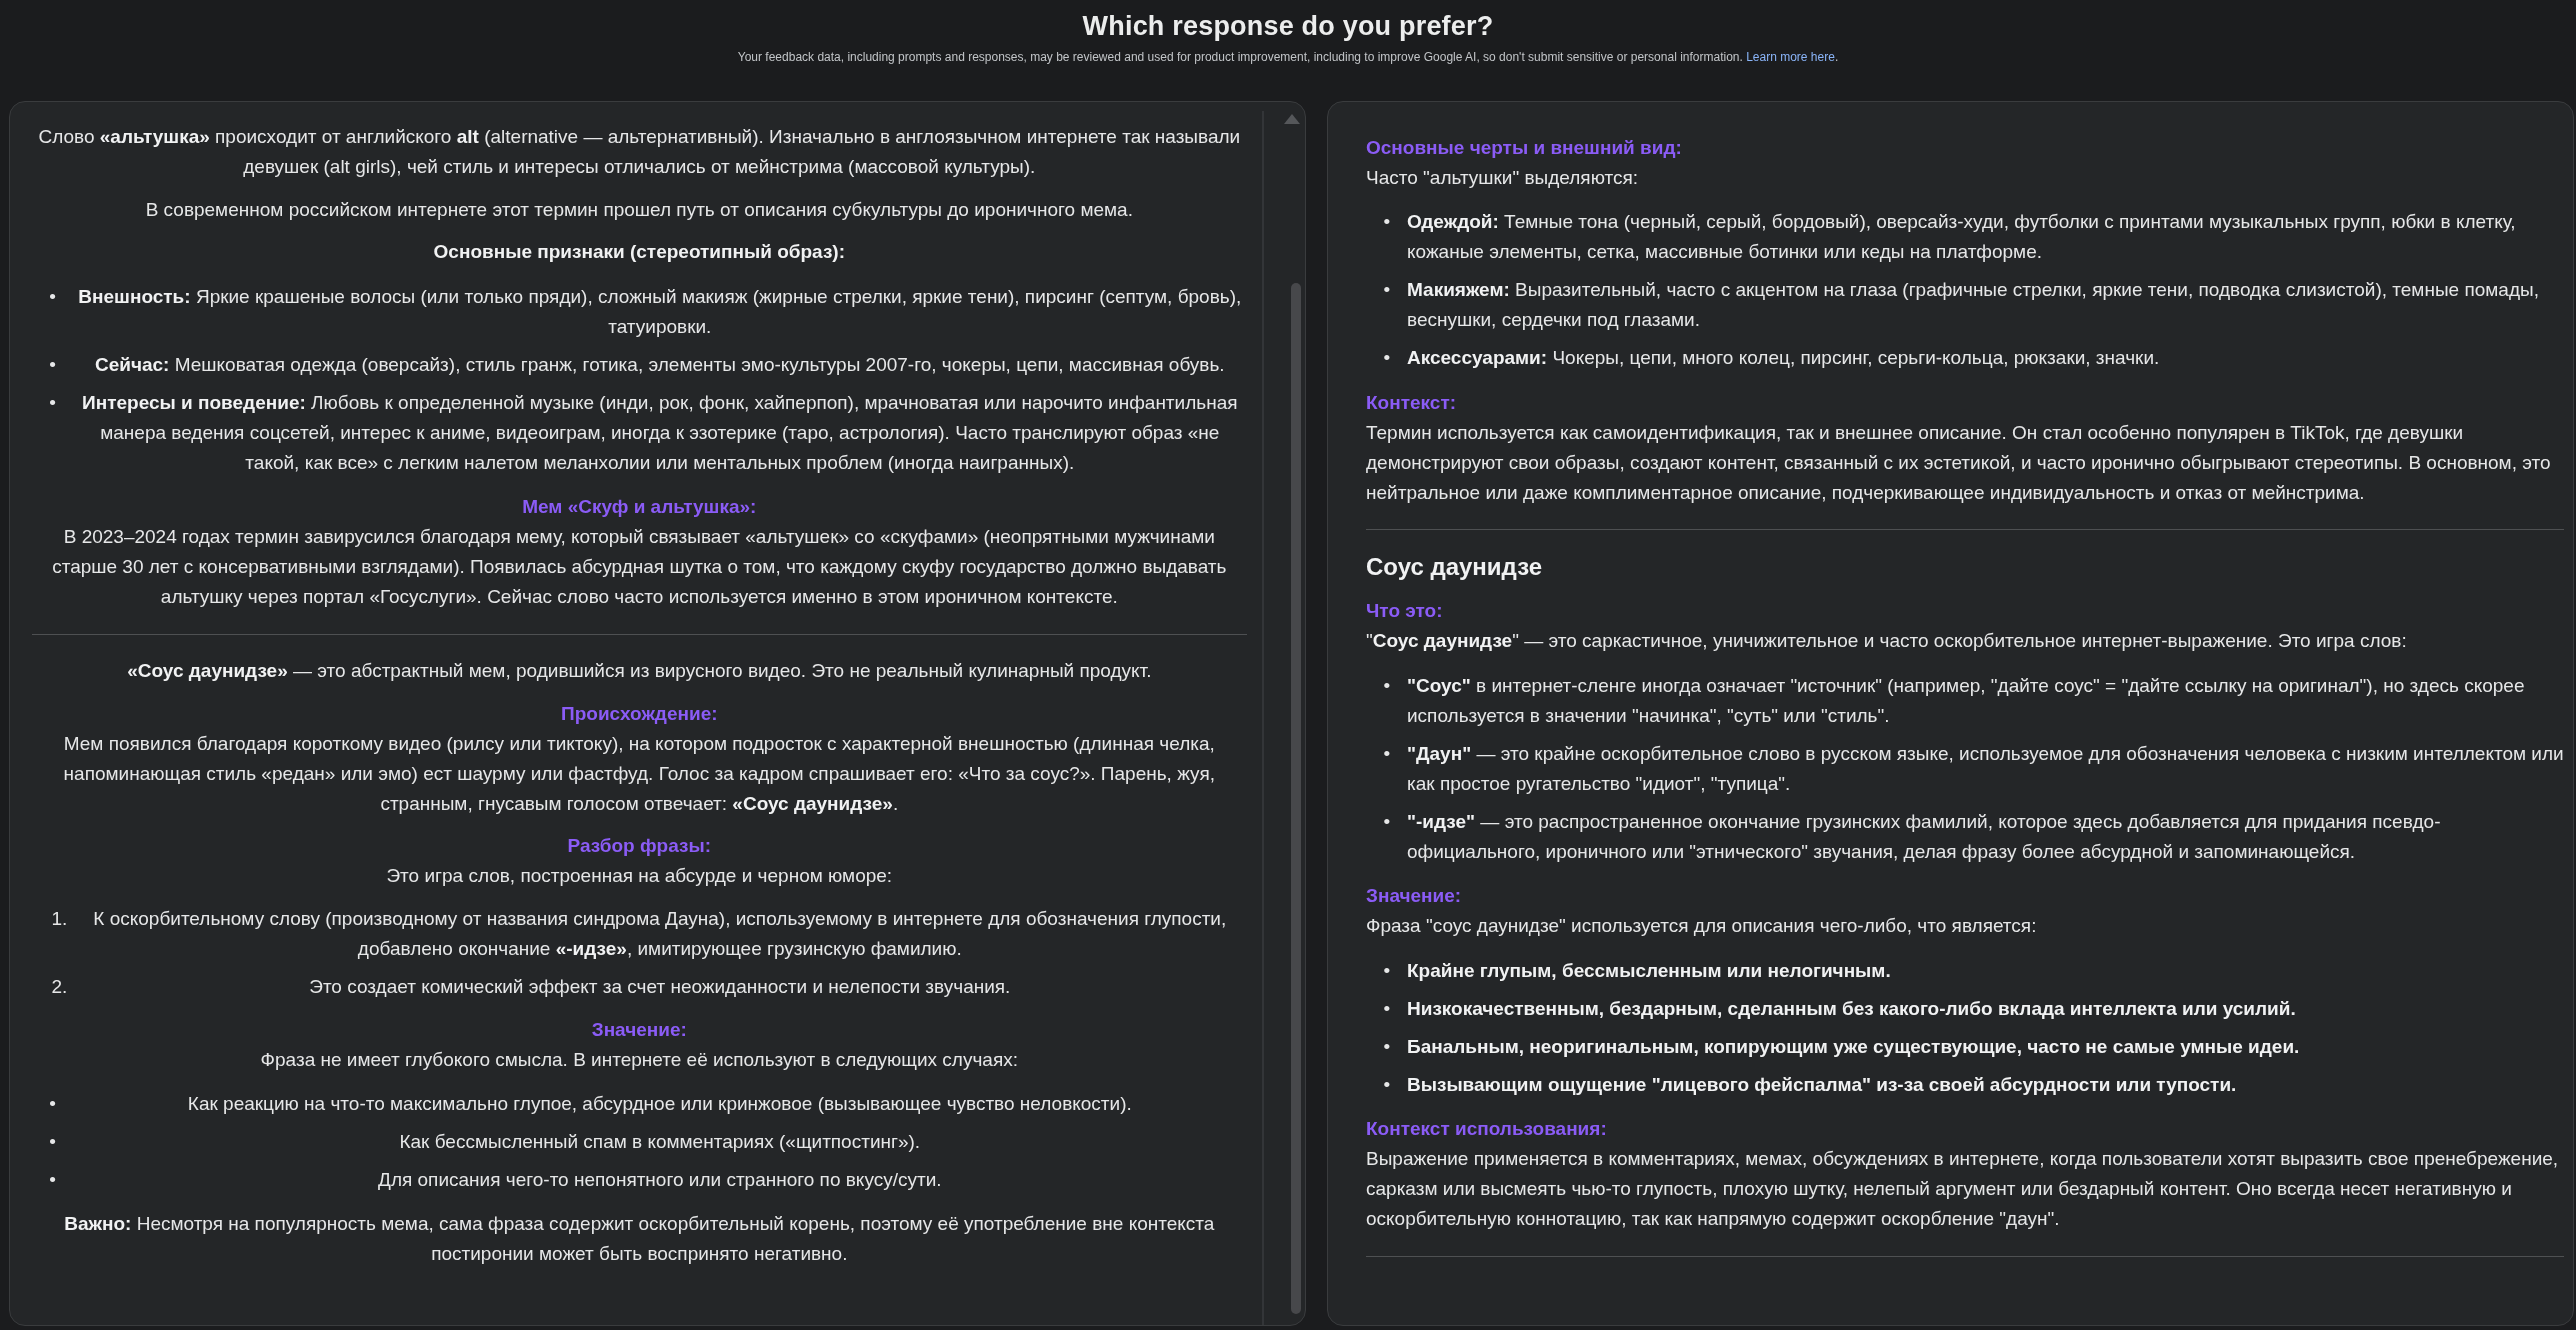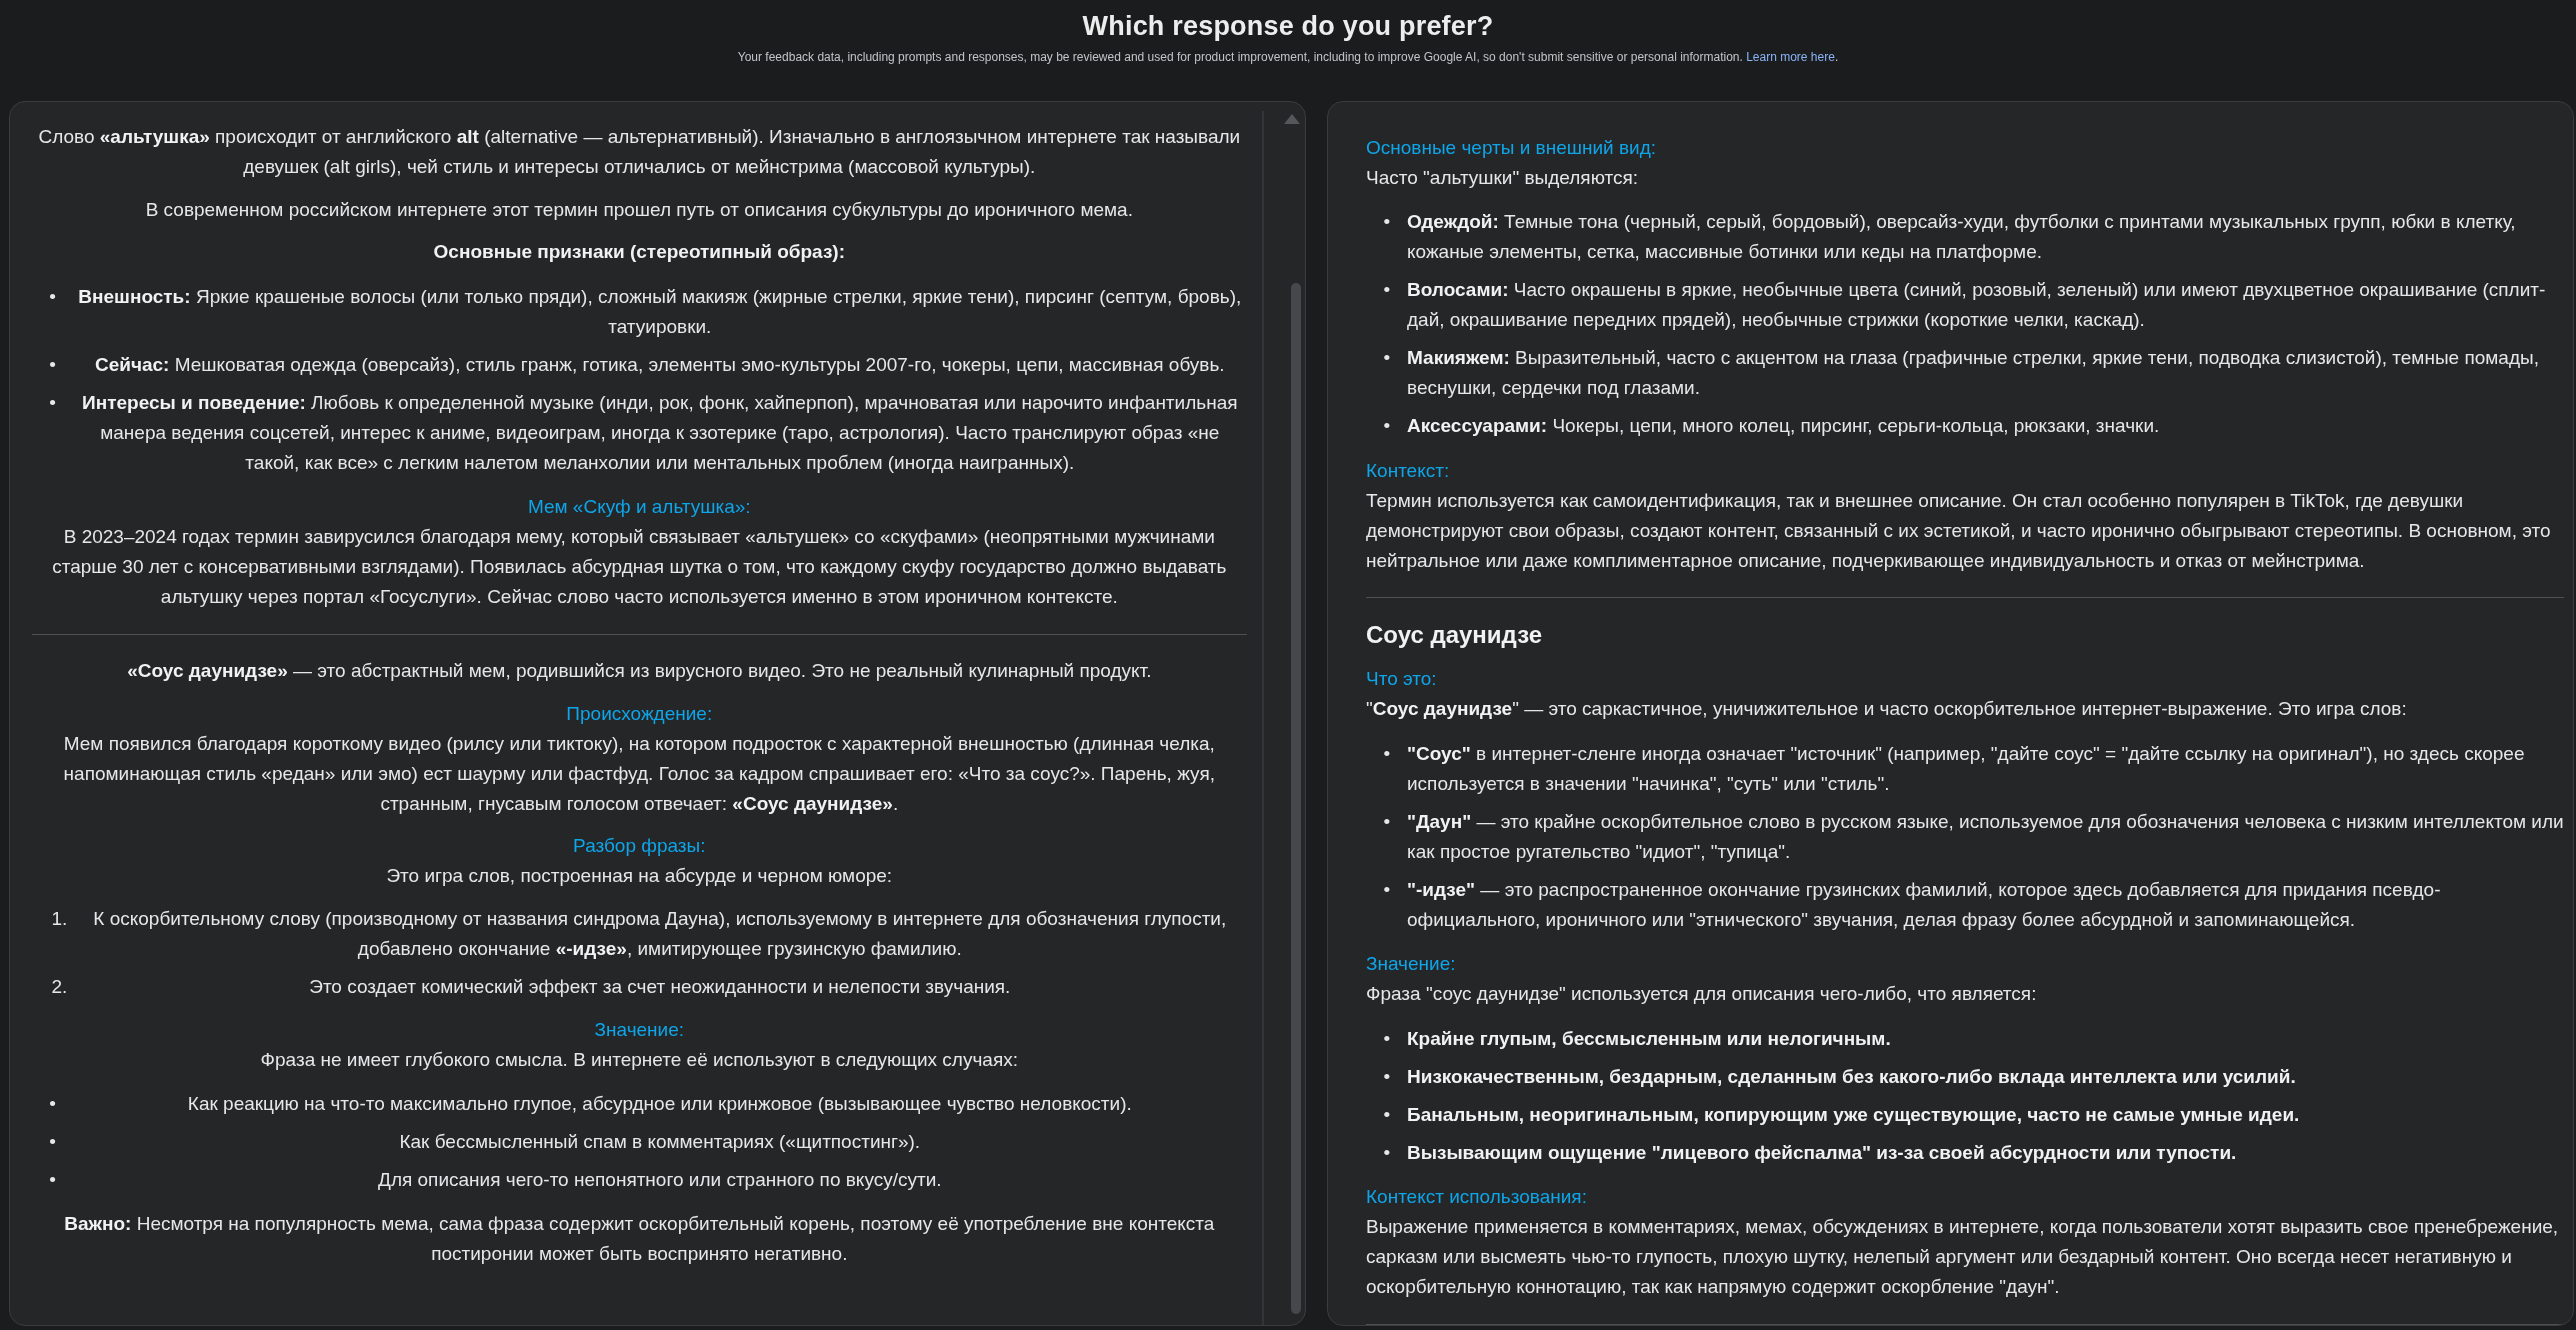--- a/index.html
+++ b/index.html
@@ -14,21 +14,21 @@
   #card-right{left:1327px;width:1247px;}
   .content{position:absolute;top:0;left:0;right:0;bottom:0;color:#e6e7e8;font-size:19px;line-height:30px;}
   #card-left .content{padding:20px 58px 18px 21.6px;}
   #card-right .content{padding:31px 9px 18px 38px;}
   .content-edge{position:absolute;top:9px;bottom:0;right:41px;width:1.8px;background:#333538;}
   .sb-thumb{position:absolute;right:4.5px;top:181px;height:1031px;width:10px;border-radius:5.4px;background:#47484b;}
   .sb-up{position:absolute;right:5.4px;top:11.7px;width:0;height:0;
     border-left:8px solid transparent;border-right:8px solid transparent;border-bottom:10.8px solid #55575a;}
   .blk-p{margin:12.6px 0;}
   .blk-p:first-child{margin-top:0;}
-  .plabel{font-weight:normal;display:block;color:#0ea5e9;}
+  .plabel{font-weight:bold;display:block;color:#8b5cf6;}
   b{color:#f1f2f3;}
   .blk-h2{font-size:24px;font-weight:bold;color:#f1f2f3;margin:21.6px 0 14.4px;}
   .blk-hr{border:none;border-top:1.8px solid #4e5052;margin:21.6px 0;}
   ul.blk-ul{list-style:none;margin:14.4px 0;padding-left:41px;}
   ul.blk-ul>li{position:relative;margin:8px 0;}
   ul.blk-ul>li::before{content:"•";position:absolute;left:-23.4px;color:#e6e7e8;}
   ol.blk-ol{margin:3px 0;padding-left:41px;}
   ol.blk-ol>li{margin:8px 0;}
 </style>
 </head>
@@ -69,21 +69,20 @@
   <div class="content-edge"></div>
   <div class="sb-up"></div>
   <div class="sb-thumb"></div>
 </div>
 
 <div class="card" id="card-right">
   <div class="content" id="content-right">
       <div class="blk-p"><span class="plabel">Основные черты и внешний вид:</span><span>Часто "альтушки" выделяются:</span></div>
       <ul class="blk-ul">
         <li><b>Одеждой:</b><span> Темные тона (черный, серый, бордовый), оверсайз-худи, футболки с принтами музыкальных групп, юбки в клетку, кожаные элементы, сетка, массивные ботинки или кеды на платформе.</span></li>
-        <li><b>Волосами:</b><span> Часто окрашены в яркие, необычные цвета (синий, розовый, зеленый) или имеют двухцветное окрашивание (сплит-дай, окрашивание передних прядей), необычные стрижки (короткие челки, каскад).</span></li>
         <li><b>Макияжем:</b><span> Выразительный, часто с акцентом на глаза (графичные стрелки, яркие тени, подводка слизистой), темные помады, веснушки, сердечки под глазами.</span></li>
         <li><b>Аксессуарами:</b><span> Чокеры, цепи, много колец, пирсинг, серьги-кольца, рюкзаки, значки.</span></li>
       </ul>
       <div class="blk-p"><span class="plabel">Контекст:</span><span>Термин используется как самоидентификация, так и внешнее описание. Он стал особенно популярен в TikTok, где девушки демонстрируют свои образы, создают контент, связанный с их эстетикой, и часто иронично обыгрывают стереотипы. В основном, это нейтральное или даже комплиментарное описание, подчеркивающее индивидуальность и отказ от мейнстрима.</span></div>
       <hr class="blk-hr">
       <div class="blk-h2">Соус даунидзе</div>
       <div class="blk-p"><span class="plabel">Что это:</span><span>"</span><b>Соус даунидзе</b><span>" — это саркастичное, уничижительное и часто оскорбительное интернет-выражение. Это игра слов:</span></div>
       <ul class="blk-ul">
         <li><b>"Соус"</b><span> в интернет-сленге иногда означает "источник" (например, "дайте соус" = "дайте ссылку на оригинал"), но здесь скорее используется в значении "начинка", "суть" или "стиль".</span></li>
         <li><b>"Даун"</b><span> — это крайне оскорбительное слово в русском языке, используемое для обозначения человека с низким интеллектом или как простое ругательство "идиот", "тупица".</span></li>

